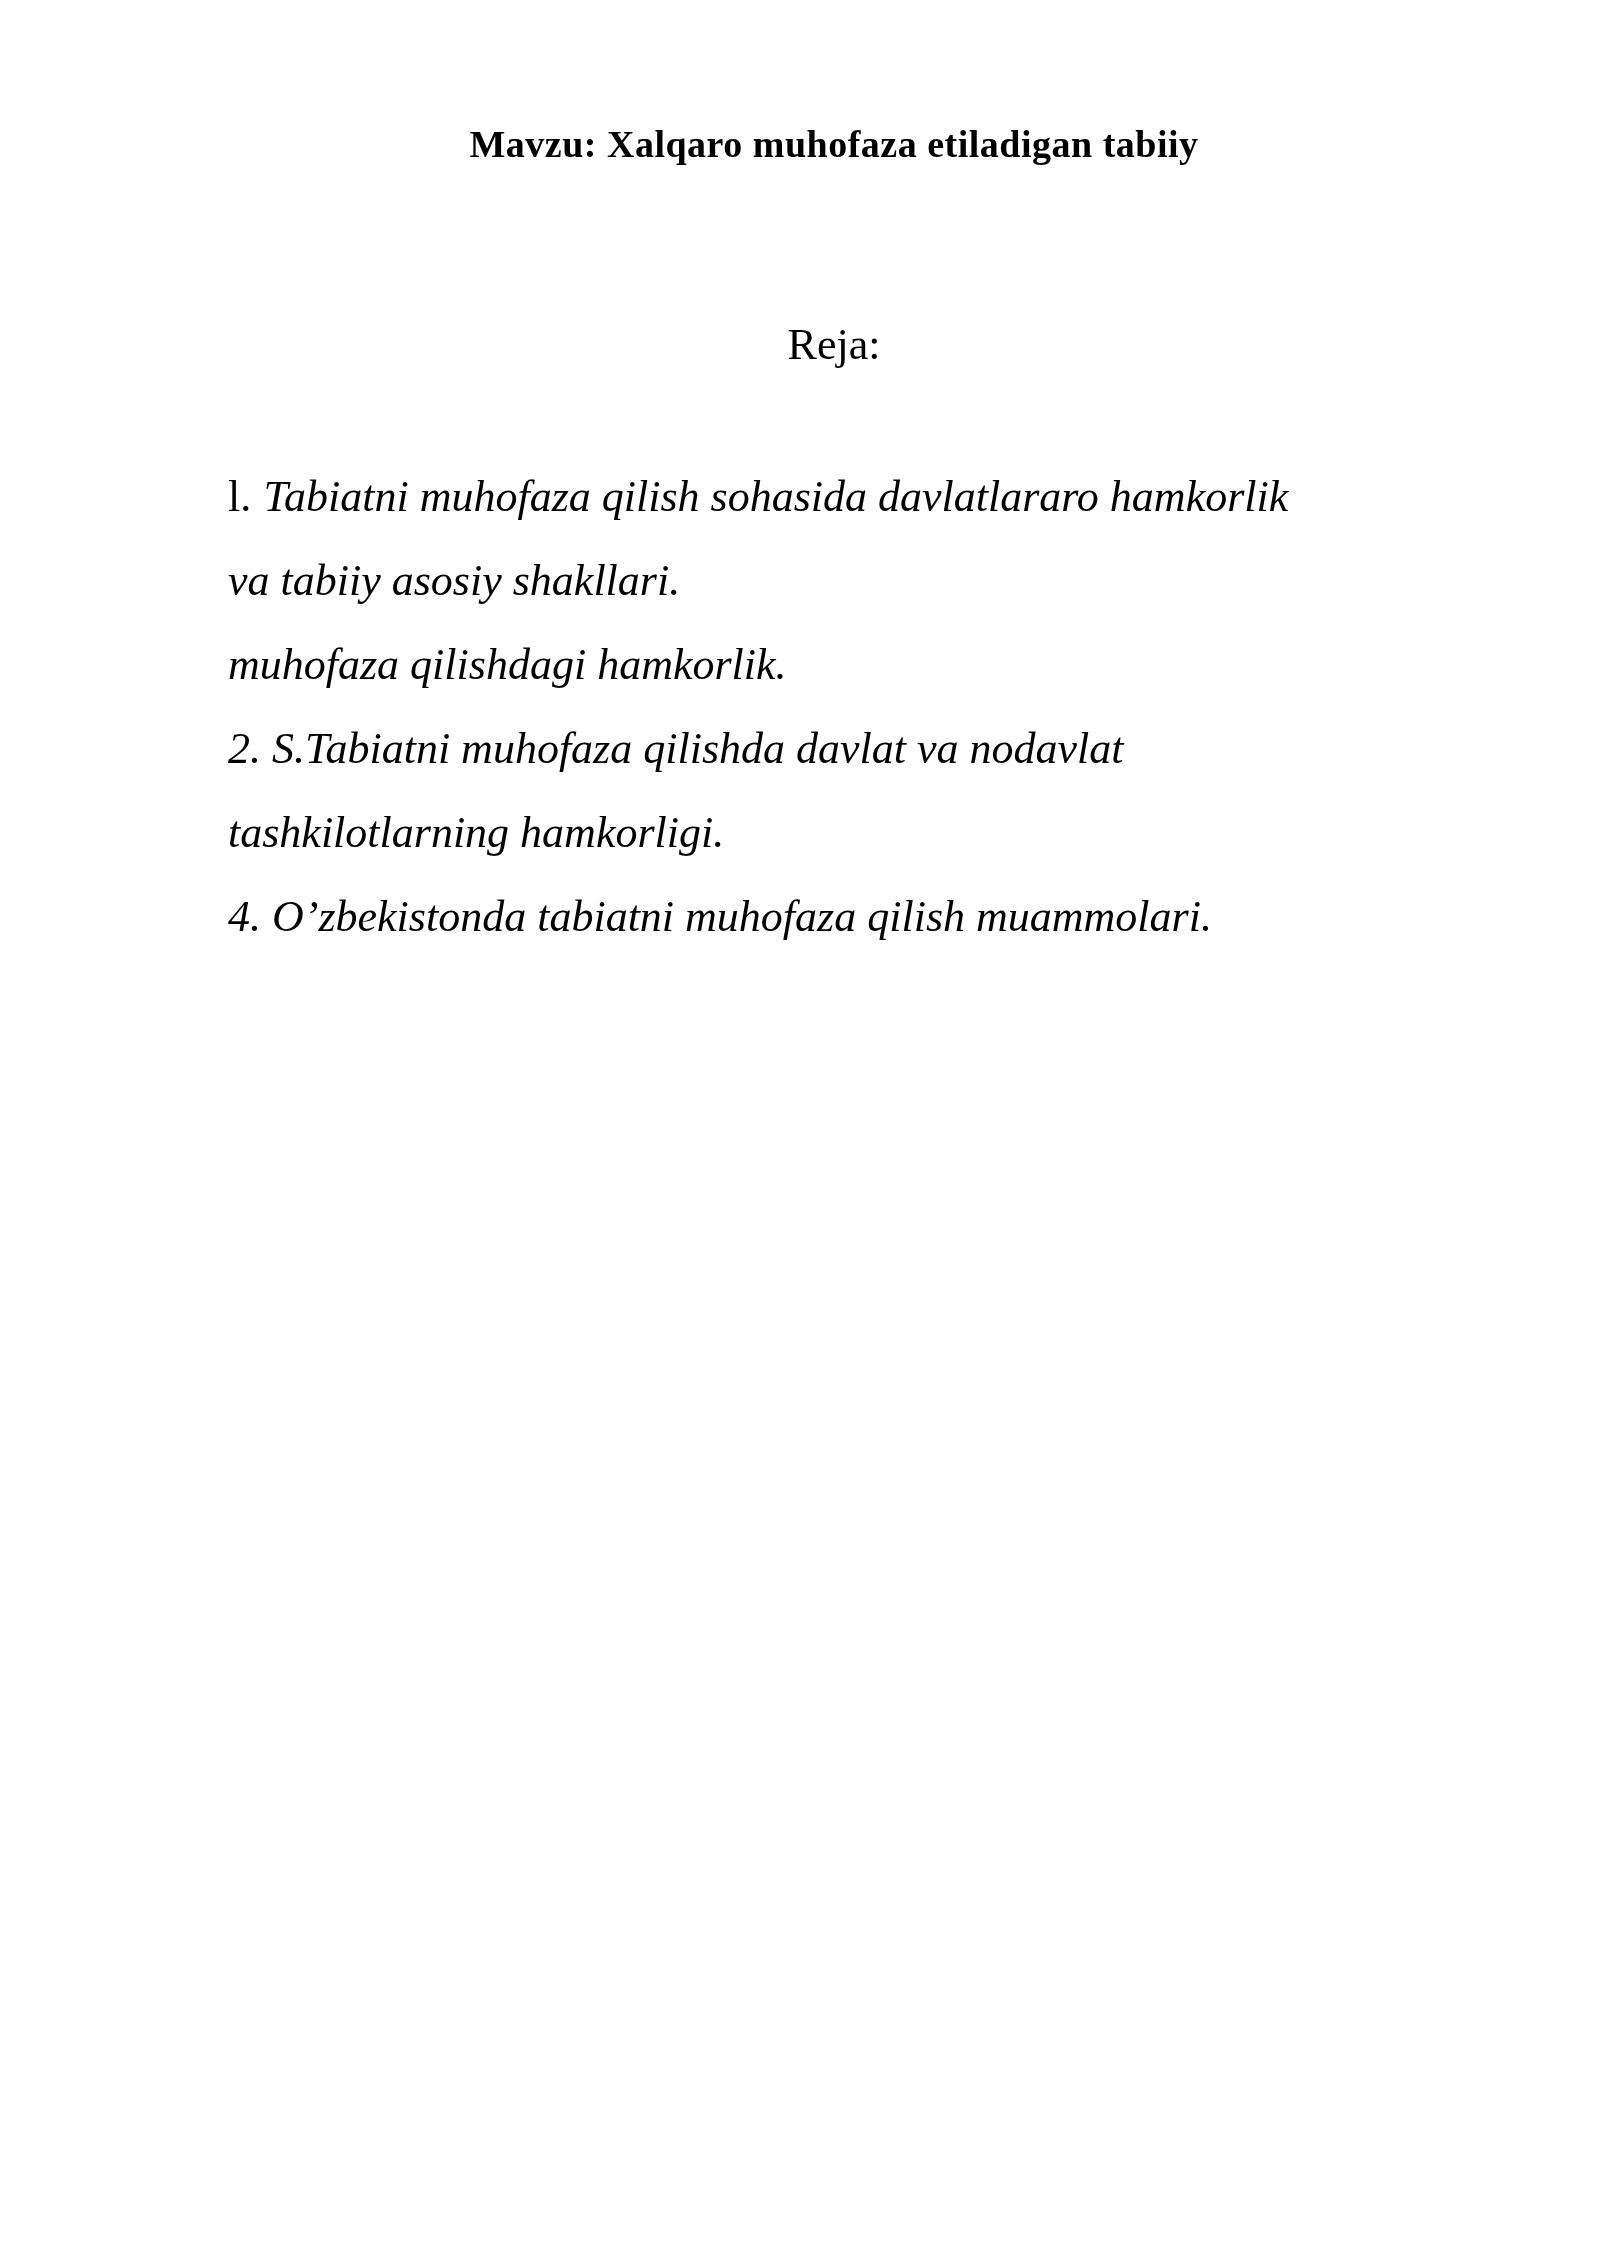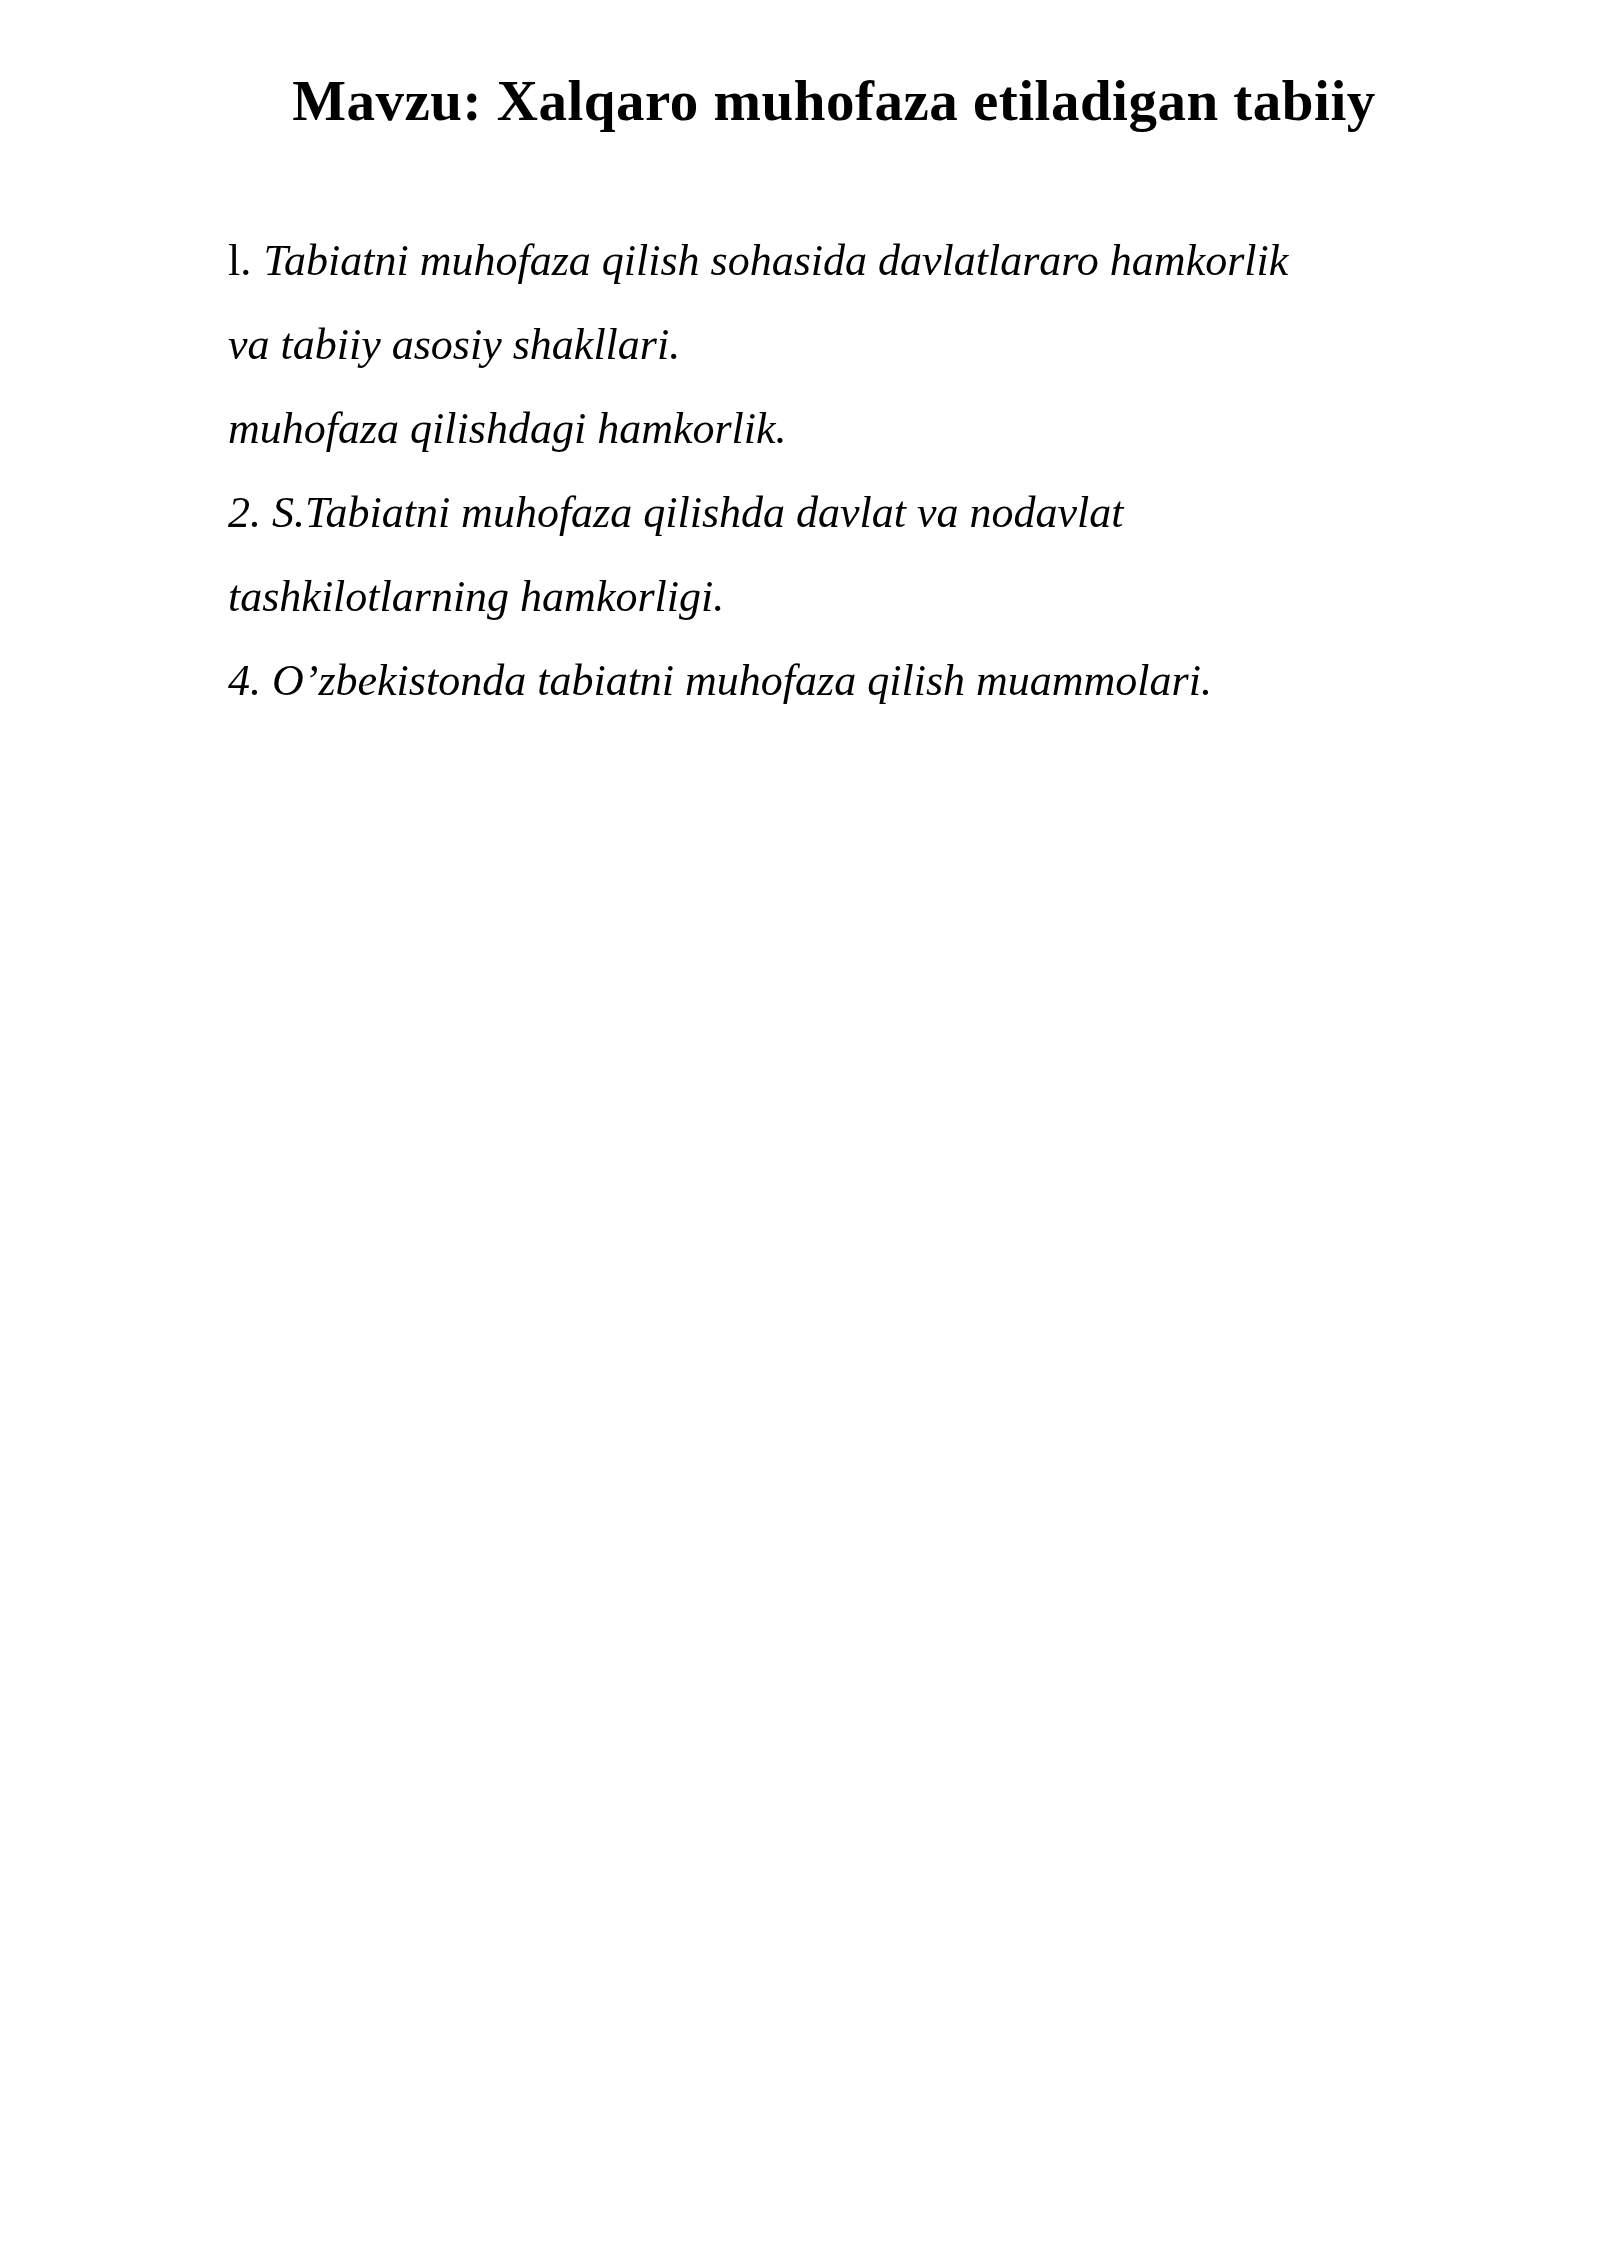--- a/index.html
+++ b/index.html
@@ -16,24 +16,24 @@
     font-family: "Liberation Serif", "DejaVu Serif", serif;
     overflow: hidden;
   }
   .content {
     position: absolute;
     left: 228px;
     right: 160px;
     top: 0;
   }
   .doc-title {
-    margin-top: 64px;
+    margin-top: 108px;
     text-align: center;
     font-weight: bold;
-    font-size: 57px;
+    font-size: 38px;
     line-height: 73px;
     letter-spacing: 0.5px;
   }
   .doc-title .t-line {
     display: block;
     white-space: nowrap;
   }
   .subtitle {
     margin-top: 135px;
     text-align: center;
@@ -59,20 +59,21 @@
 </head>
 <body>
 
 <div class="page">
   <div class="content">
 
     <h1 class="doc-title">
       <span class="t-line">Mavzu: Xalqaro muhofaza etiladigan tabiiy</span>
     </h1>
 
+    <div class="subtitle">Reja:</div>
 
     <div class="outline">
       <span class="o-line"><span class="marker-upright">l.</span><span>Tabiatni muhofaza qilish sohasida davlatlararo hamkorlik</span></span>
       <span class="o-line">va tabiiy asosiy shakllari.</span>
       <span class="o-line">muhofaza qilishdagi hamkorlik.</span>
       <span class="o-line">2. S.Tabiatni muhofaza qilishda davlat va nodavlat</span>
       <span class="o-line">tashkilotlarning hamkorligi.</span>
       <span class="o-line">4. O’zbekistonda tabiatni muhofaza qilish muammolari.</span>
     </div>
 

